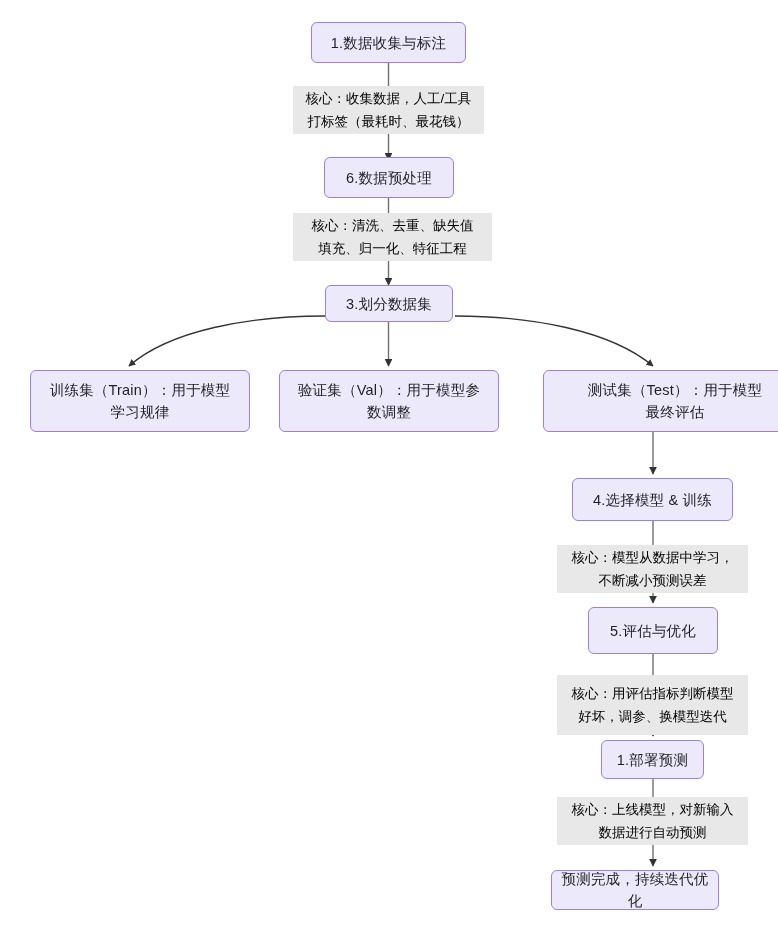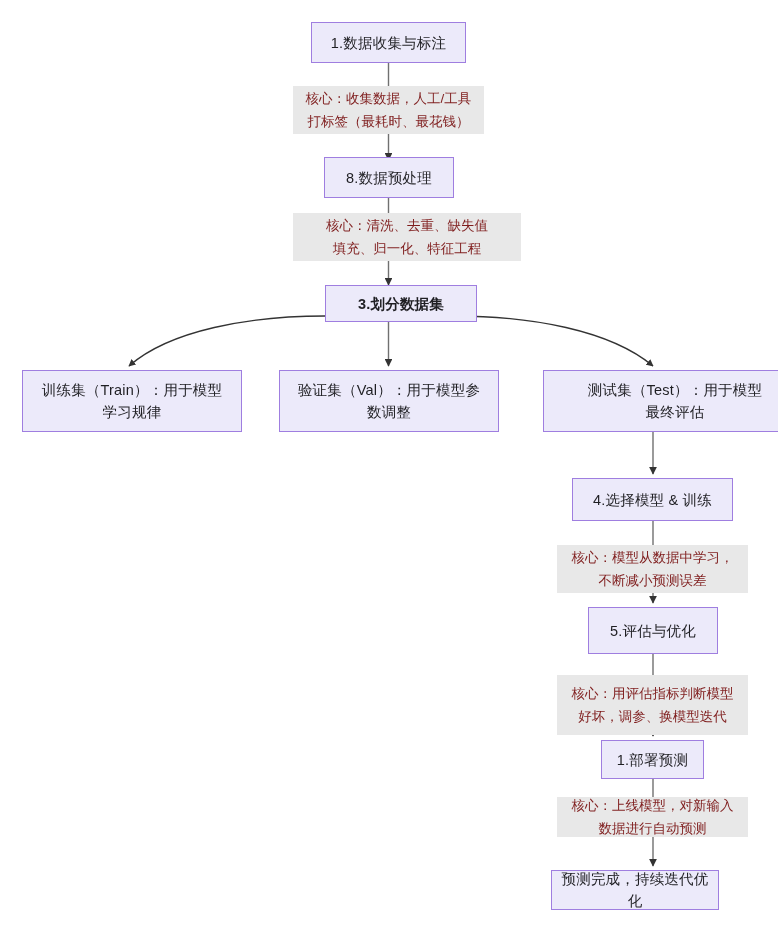--- a/index.html
+++ b/index.html
@@ -24,41 +24,41 @@
     top: 0;
     width: 778px;
     height: 936px;
     pointer-events: none;
   }
   .node {
     position: absolute;
     box-sizing: border-box;
     background: #ECEAFA;
     border: 1px solid #9F7EE0;
-    border-radius: 0;
+    border-radius: 6px;
     display: flex;
     align-items: center;
     justify-content: center;
     text-align: center;
     color: #1f1f23;
     font-size: 14.5px;
     line-height: 22px;
     letter-spacing: 0.2px;
     z-index: 2;
   }
   .node-label {
     display: block;
     padding: 0 8px;
     white-space: pre-line;
   }
   .edge-label {
     position: absolute;
     box-sizing: border-box;
     background: #E8E8E8;
-    color: #7f1d1d;
+    color: #000000;
     font-size: 13.5px;
     line-height: 23px;
     text-align: center;
     display: flex;
     align-items: center;
     justify-content: center;
     z-index: 3;
     padding: 1px 4px;
     white-space: pre-line;
   }
@@ -101,33 +101,33 @@
   <div class="node" style="left:311px; top:22px; width:155px; height:41px;">
     <span class="node-label">1.数据收集与标注</span>
   </div>
 
   <div class="edge-label" style="left:293px; top:86px; width:191px; height:48px;">
     <span>核心：收集数据，人工/工具
 打标签（最耗时、最花钱）</span>
   </div>
 
   <div class="node" style="left:324px; top:157px; width:130px; height:41px;">
-    <span class="node-label">8.数据预处理</span>
+    <span class="node-label">6.数据预处理</span>
   </div>
 
-  <div class="edge-label" style="left:293px; top:213px; width:228px; height:48px;">
+  <div class="edge-label" style="left:293px; top:213px; width:199px; height:48px;">
     <span>核心：清洗、去重、缺失值
 填充、归一化、特征工程</span>
   </div>
 
-  <div class="node" style="left:325px; top:285px; width:152px; height:37px;font-weight:bold;">
+  <div class="node" style="left:325px; top:285px; width:128px; height:37px;">
     <span class="node-label">3.划分数据集</span>
   </div>
 
-  <div class="node" style="left:22px; top:370px; width:220px; height:62px;">
+  <div class="node" style="left:30px; top:370px; width:220px; height:62px;">
     <span class="node-label">训练集（Train）：用于模型
 学习规律</span>
   </div>
 
   <div class="node" style="left:279px; top:370px; width:220px; height:62px;">
     <span class="node-label">验证集（Val）：用于模型参
 数调整</span>
   </div>
 
   <div class="node" style="left:543px; top:370px; width:264px; height:62px;">
@@ -150,21 +150,21 @@
 
   <div class="edge-label" style="left:557px; top:675px; width:191px; height:60px;">
     <span>核心：用评估指标判断模型
 好坏，调参、换模型迭代</span>
   </div>
 
   <div class="node" style="left:601px; top:740px; width:103px; height:39px;">
     <span class="node-label">1.部署预测</span>
   </div>
 
-  <div class="edge-label" style="left:557px; top:797px; width:191px; height:40px;">
+  <div class="edge-label" style="left:557px; top:797px; width:191px; height:48px;">
     <span>核心：上线模型，对新输入
 数据进行自动预测</span>
   </div>
 
   <div class="node" style="left:551px; top:870px; width:168px; height:40px;">
     <span class="node-label">预测完成，持续迭代优化</span>
   </div>
 
 </div>
 

